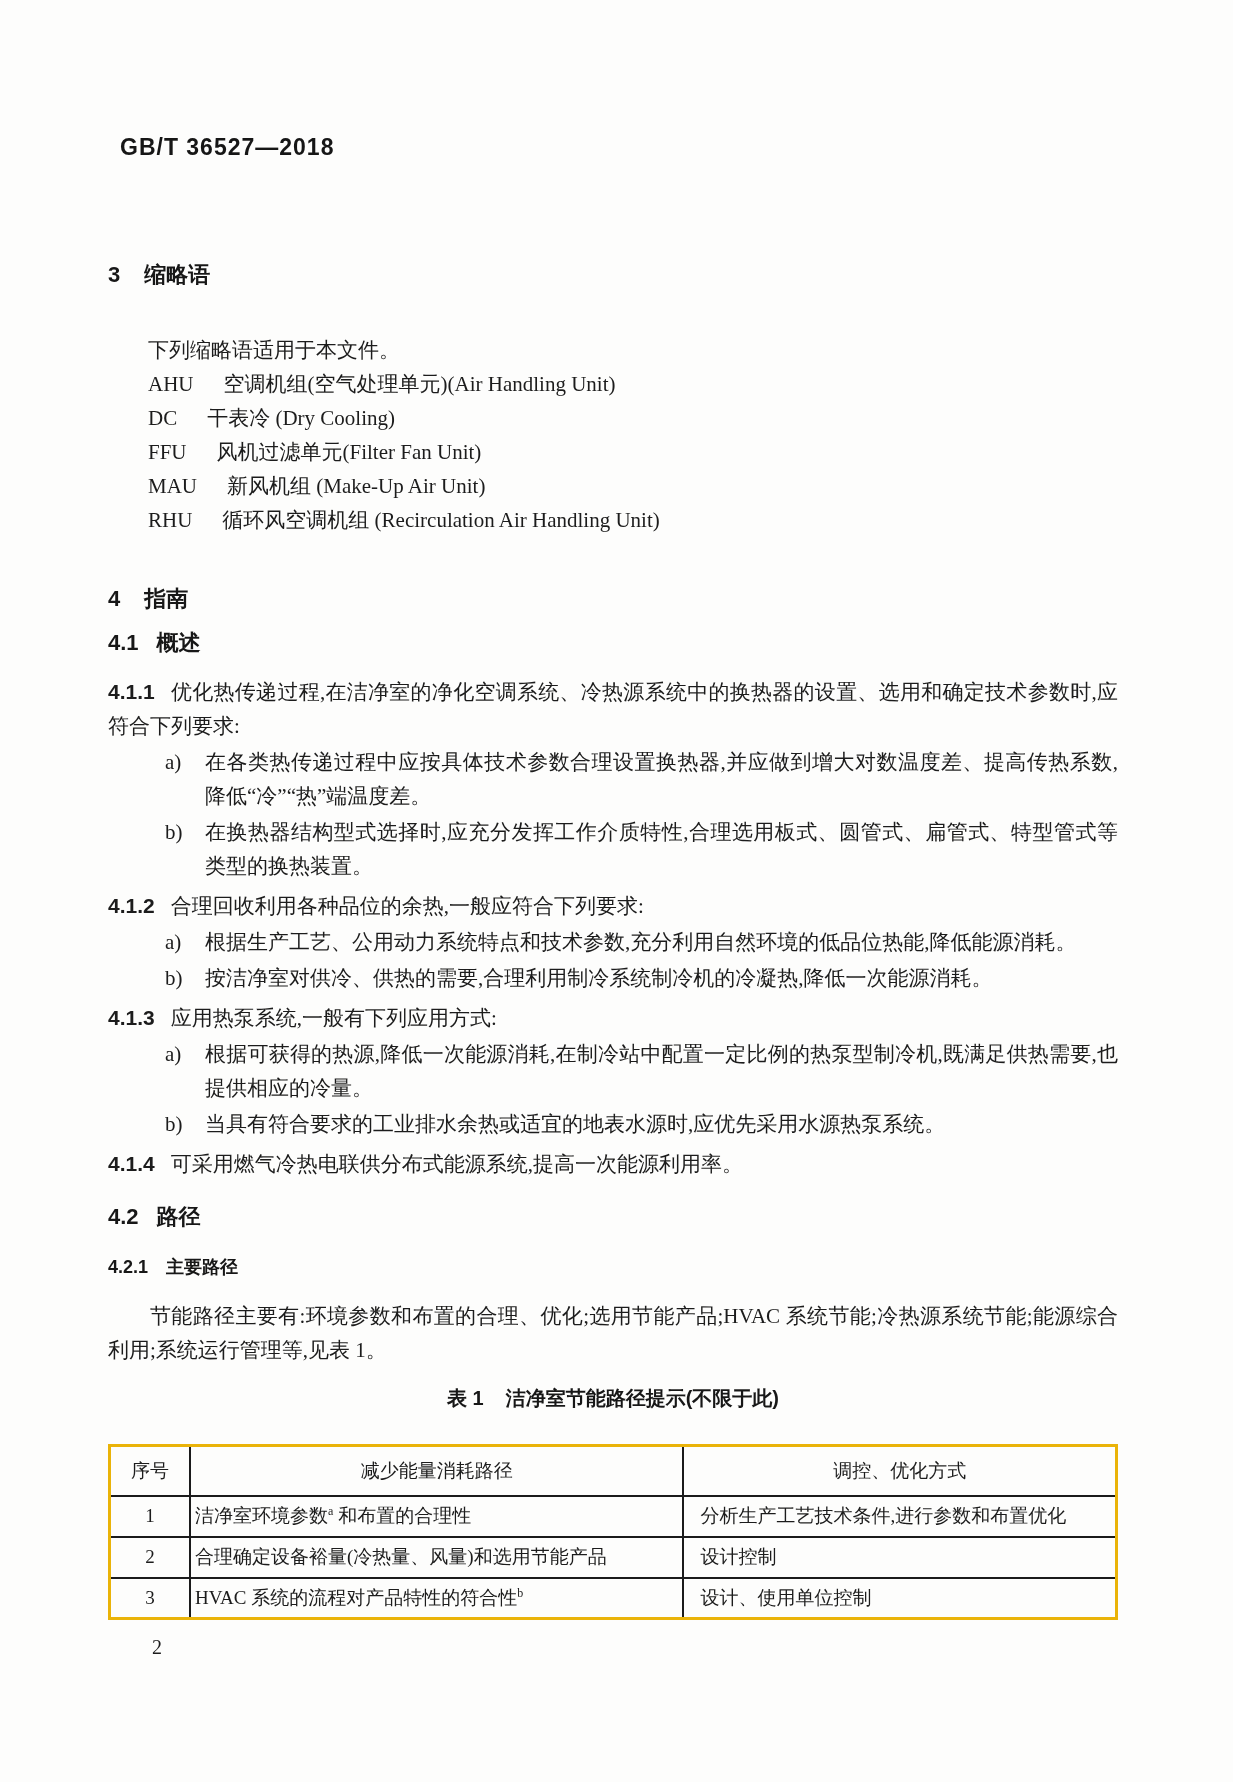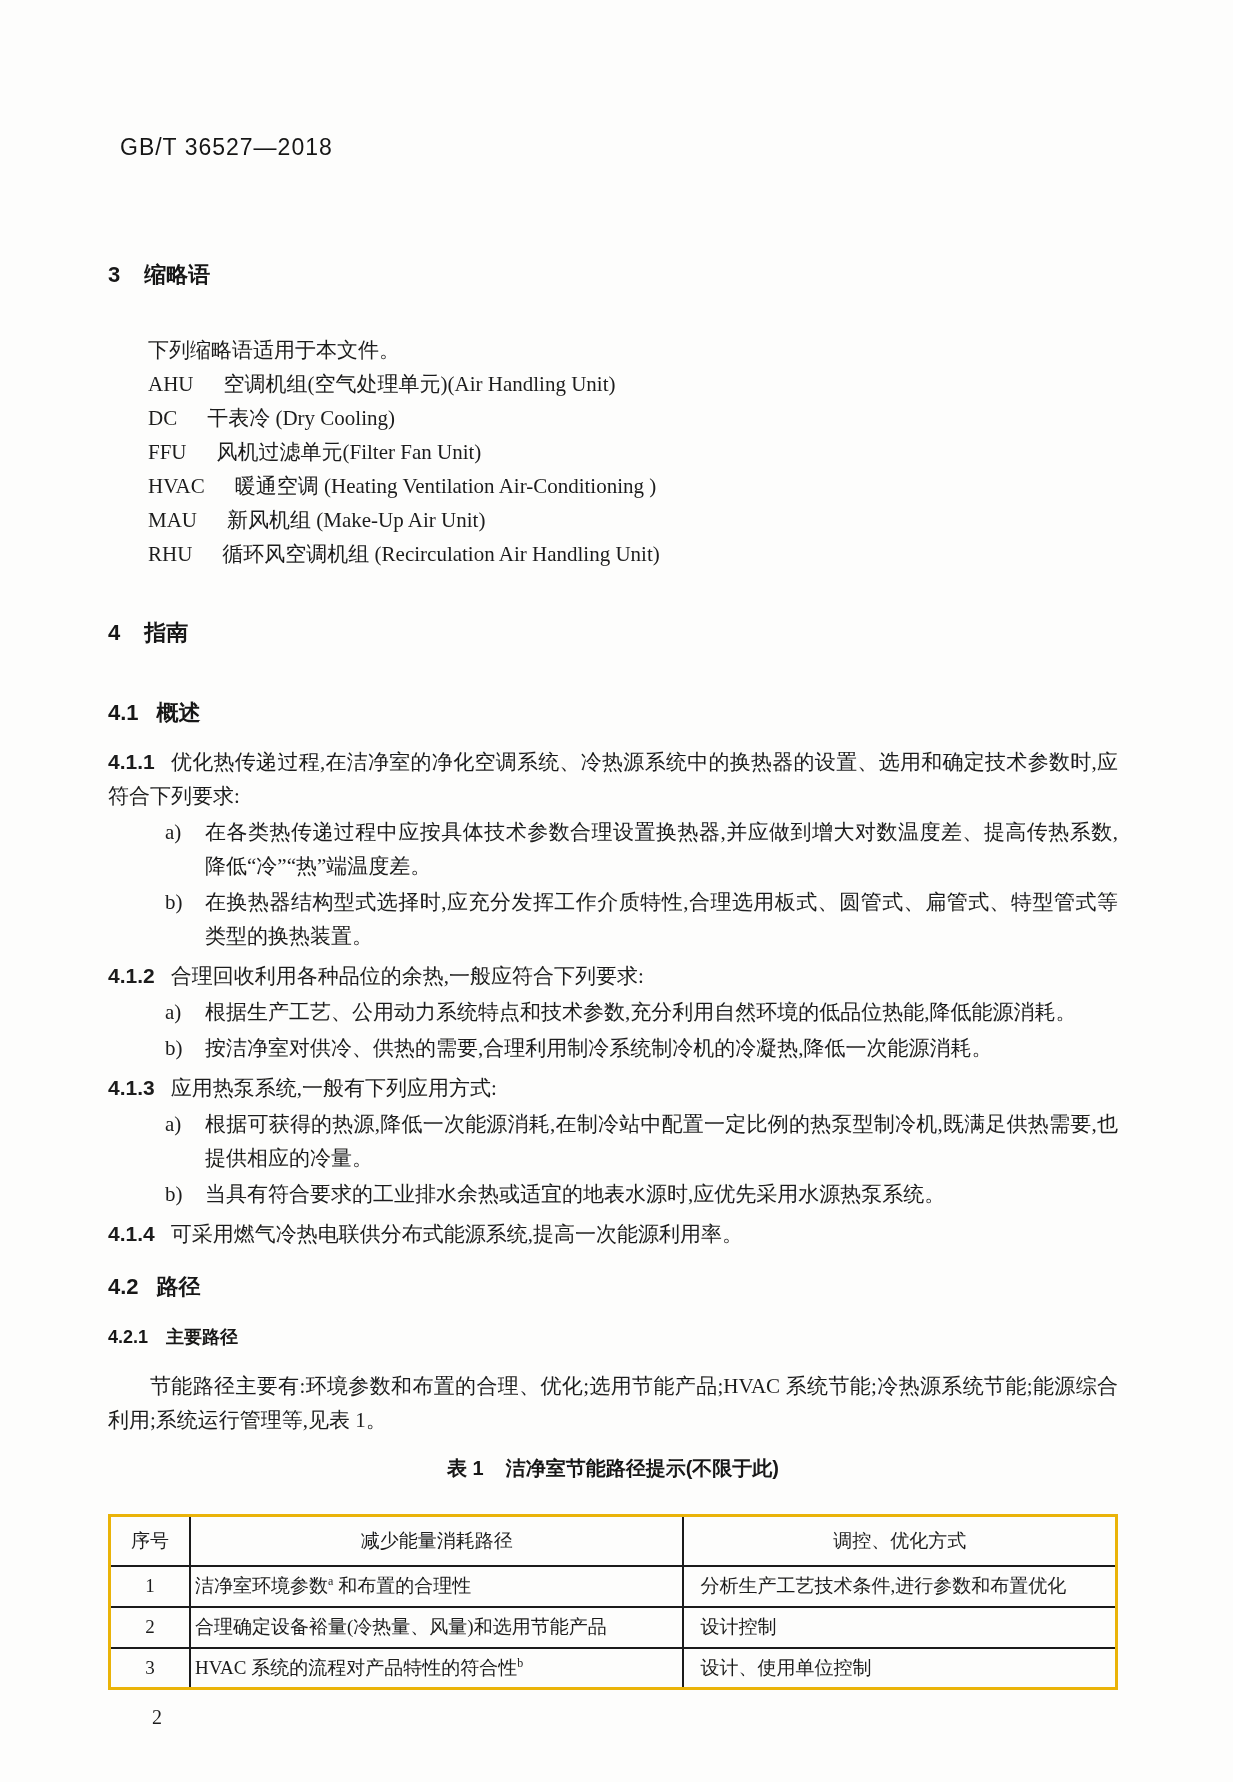--- a/index.html
+++ b/index.html
@@ -15,37 +15,37 @@
     position: relative;
     width: 1233px; height: 1782px;
     padding: 0 115px 0 108px;
     background: #fdfdfc;
   }
   
   .doc-code {
     margin-top: 134px;
     margin-left: 12px;
     font-family: "Liberation Sans", "DejaVu Sans", sans-serif;
-    font-weight: normal;
+    font-weight: bold;
     font-size: 23px;
     letter-spacing: 1px;
     color: #161616;
   }
   
   .h-sec {
     font-family: "Liberation Sans", "DejaVu Sans", sans-serif;
     font-weight: bold;
     font-size: 22px;
     color: #171717;
     line-height: 28px;
   }
   .h-sec .hnum { margin-right: 24px; }
   .h-sec3 { margin-top: 100px; }
   .h-sec4 { margin-top: 48px; }
-  .h-sec41 { margin-top: 52px; }
+  .h-sec41 { margin-top: 16px; }
   .h-sec41 .hnum, .h-sec42 .hnum, .h-sec421 .hnum { margin-right: 18px; }
   .h-sec42 { margin-top: 22px; }
   .h-sec421 { margin-top: 22px; font-size: 18px; }
   
   .intro {
     margin-top: 44px;
     padding-left: 40px;
     font-size: 21px;
     line-height: 34px;
   }
@@ -148,23 +148,20 @@
   <div class="abbr-row">
     <span class="abbr-term">AHU</span><span class="abbr-def">空调机组(空气处理单元)(Air Handling Unit)</span>
   </div>
   <div class="abbr-row">
     <span class="abbr-term">DC</span><span class="abbr-def">干表冷 (Dry Cooling)</span>
   </div>
   <div class="abbr-row">
     <span class="abbr-term">FFU</span><span class="abbr-def">风机过滤单元(Filter Fan Unit)</span>
   </div>
   <div class="abbr-row">
-    <span class="abbr-term">HVAC</span><span class="abbr-def">暖通空调 (Heating Ventilation Air-Conditioning )</span>
-  </div>
-  <div class="abbr-row">
     <span class="abbr-term">MAU</span><span class="abbr-def">新风机组 (Make-Up Air Unit)</span>
   </div>
   <div class="abbr-row">
     <span class="abbr-term">RHU</span><span class="abbr-def">循环风空调机组 (Recirculation Air Handling Unit)</span>
   </div>
 
   <div class="h-sec h-sec4">
     <span class="hnum">4</span><span class="htitle">指南</span>
   </div>
 

